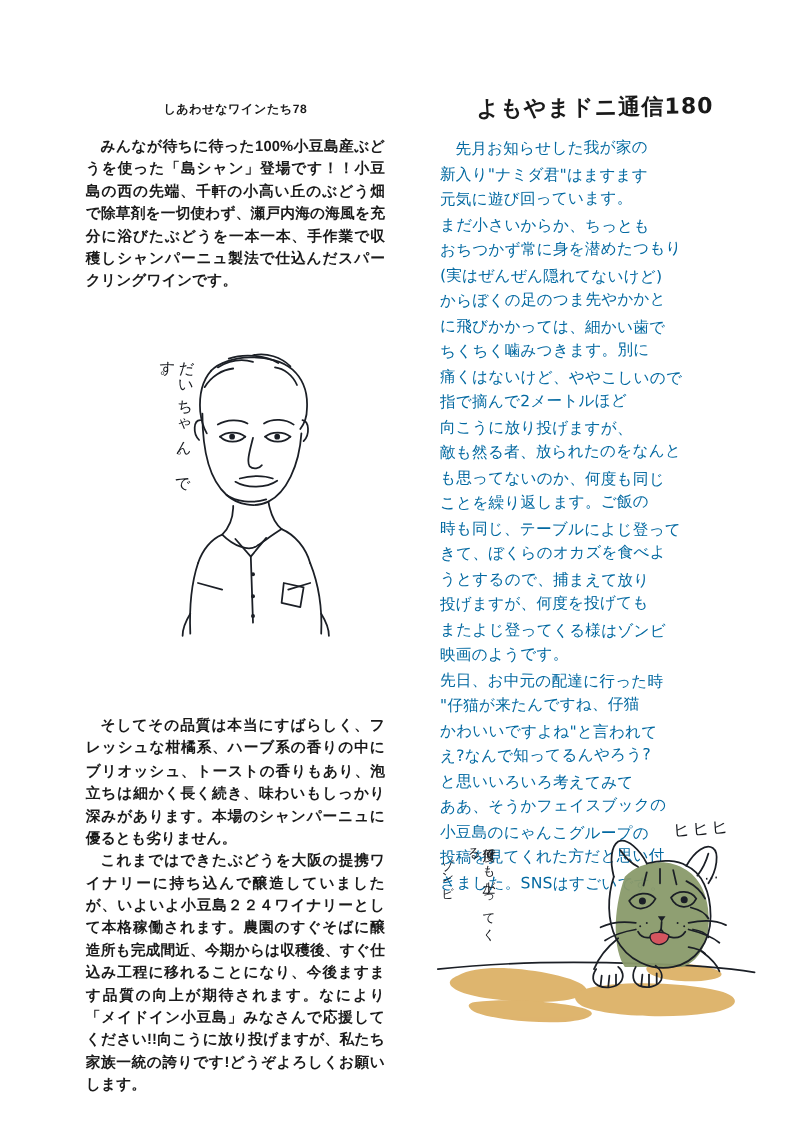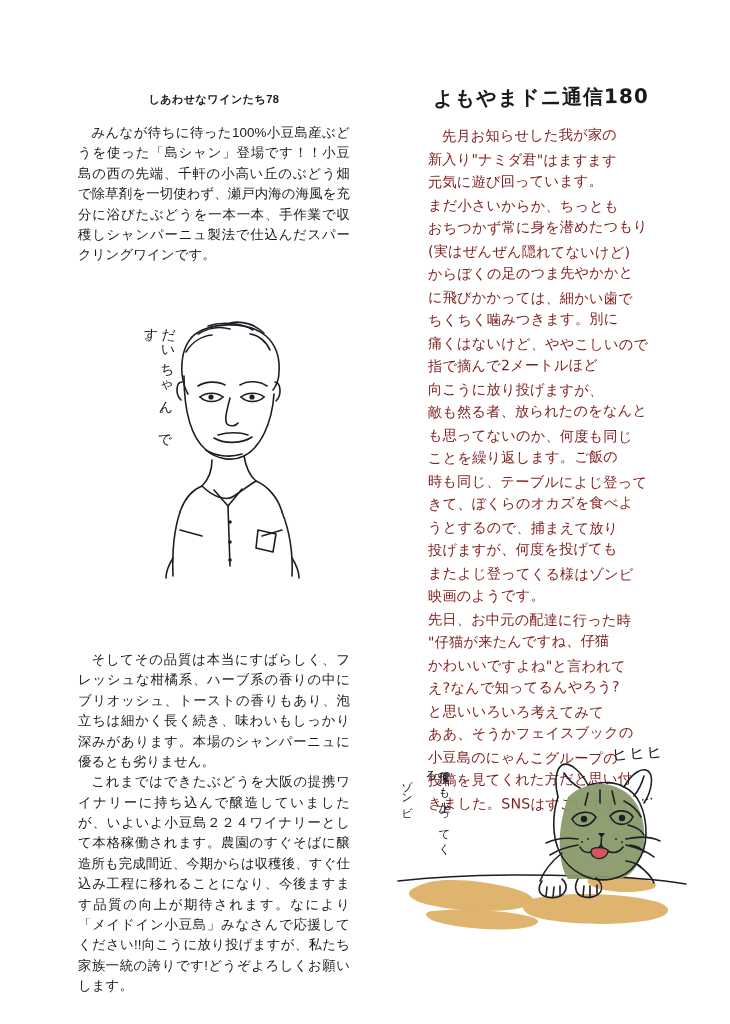--- a/index.html
+++ b/index.html
@@ -36,20 +36,21 @@
     white-space: nowrap;
   }
   .para {
     font-size: 13.4px;
     line-height: 1.52;
     text-align: justify;
     text-justify: inter-character;
     margin: 0 0 0 0;
     text-indent: 1em;
     letter-spacing: 0.1px;
+    font-weight: bold;
   }
   .para + .para {
     margin-top: 0px;
   }
 
   
   .man-figure {
     position: absolute;
     left: 80px;
     top: 290px;
@@ -79,22 +80,21 @@
     margin-bottom: 14px;
     white-space: nowrap;
     font-family: "DejaVu Sans", sans-serif;
     transform: rotate(-0.6deg);
   }
   .hand-lines {
     font-family: "DejaVu Sans", sans-serif;
     font-size: 14.2px;
     line-height: 1.62;
     letter-spacing: 0.2px;
-    color: #7f1d1d;
-    margin-left: 28px;
+    color: #0369a1;
   }
   .hand-lines .l {
     display: block;
     white-space: nowrap;
     transform-origin: left center;
   }
   .hand-lines .l:nth-child(odd) { transform: rotate(-0.5deg); }
   .hand-lines .l:nth-child(even) { transform: rotate(0.35deg); }
   .hand-lines .l.indent { padding-left: 14px; }
 

